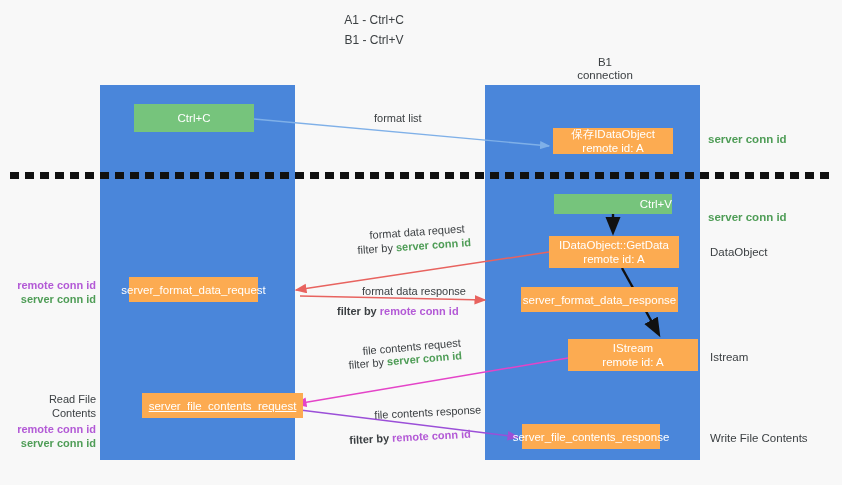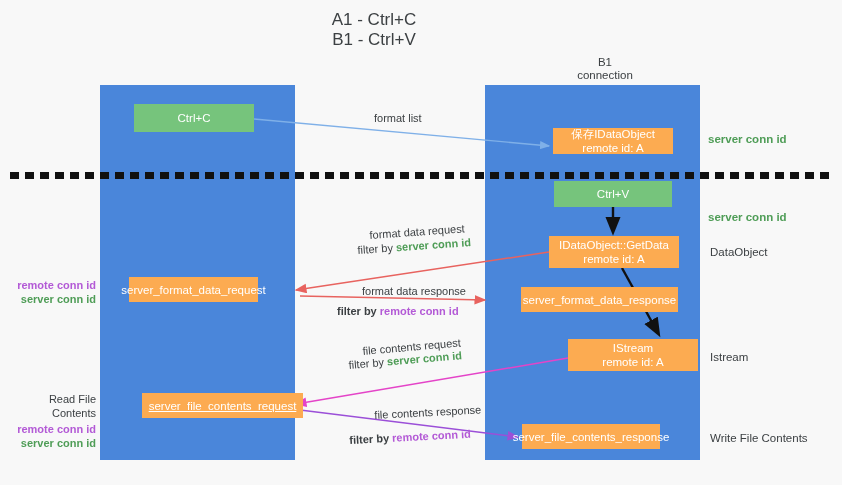--- a/index.html
+++ b/index.html
@@ -10,21 +10,21 @@
     position:relative;overflow:hidden;
     -webkit-font-smoothing:antialiased;
   }
   #stage{position:absolute;left:0;top:0;width:842px;height:485px;}
 
   .abs{position:absolute;}
 
   
   #title{
     left:0;top:10px;width:748px;text-align:center;
-    font-size:17px;line-height:20px;color:#3c4043;
+    font-size:12px;line-height:20px;color:#3c4043;
   }
 
   
   .col-head{
     font-size:11.5px;line-height:13px;color:#3c4043;text-align:center;
   }
   #head-a1{left:120px;top:56px;width:150px;}
   #head-b1{left:530px;top:56px;width:150px;}
 
   
@@ -43,21 +43,21 @@
     box-sizing:border-box;
     display:flex;flex-direction:column;align-items:center;justify-content:center;
     color:#ffffff;font-size:11.5px;line-height:14px;text-align:center;
   }
   .node.green{background:#76c47c;}
   .node.orange{background:#fcab51;}
   .node .l2{display:block;}
 
   #n-ctrlc{left:134px;top:104px;width:120px;height:28px;}
   #n-save-ido{left:553px;top:128px;width:120px;height:26px;}
-  #n-ctrlv{left:554px;top:181px;width:118px;height:26px;}
+  #n-ctrlv{left:554px;top:194px;width:118px;height:20px;align-items:flex-end;}
   #n-getdata{left:549px;top:236px;width:130px;height:32px;}
   #n-istream{left:568px;top:339px;width:130px;height:32px;}
   #n-fmt-req{left:129px;top:277px;width:129px;height:25px;}
   #n-fmt-resp{left:489px;top:287px;width:157px;height:25px;margin-left:32px;}
   #n-file-req{left:142px;top:393px;width:161px;height:25px;text-decoration:underline;}
   #n-file-resp{left:522px;top:424px;width:138px;height:25px;}
 
   
   .side{
     font-size:11.5px;line-height:14px;color:#3c4043;

